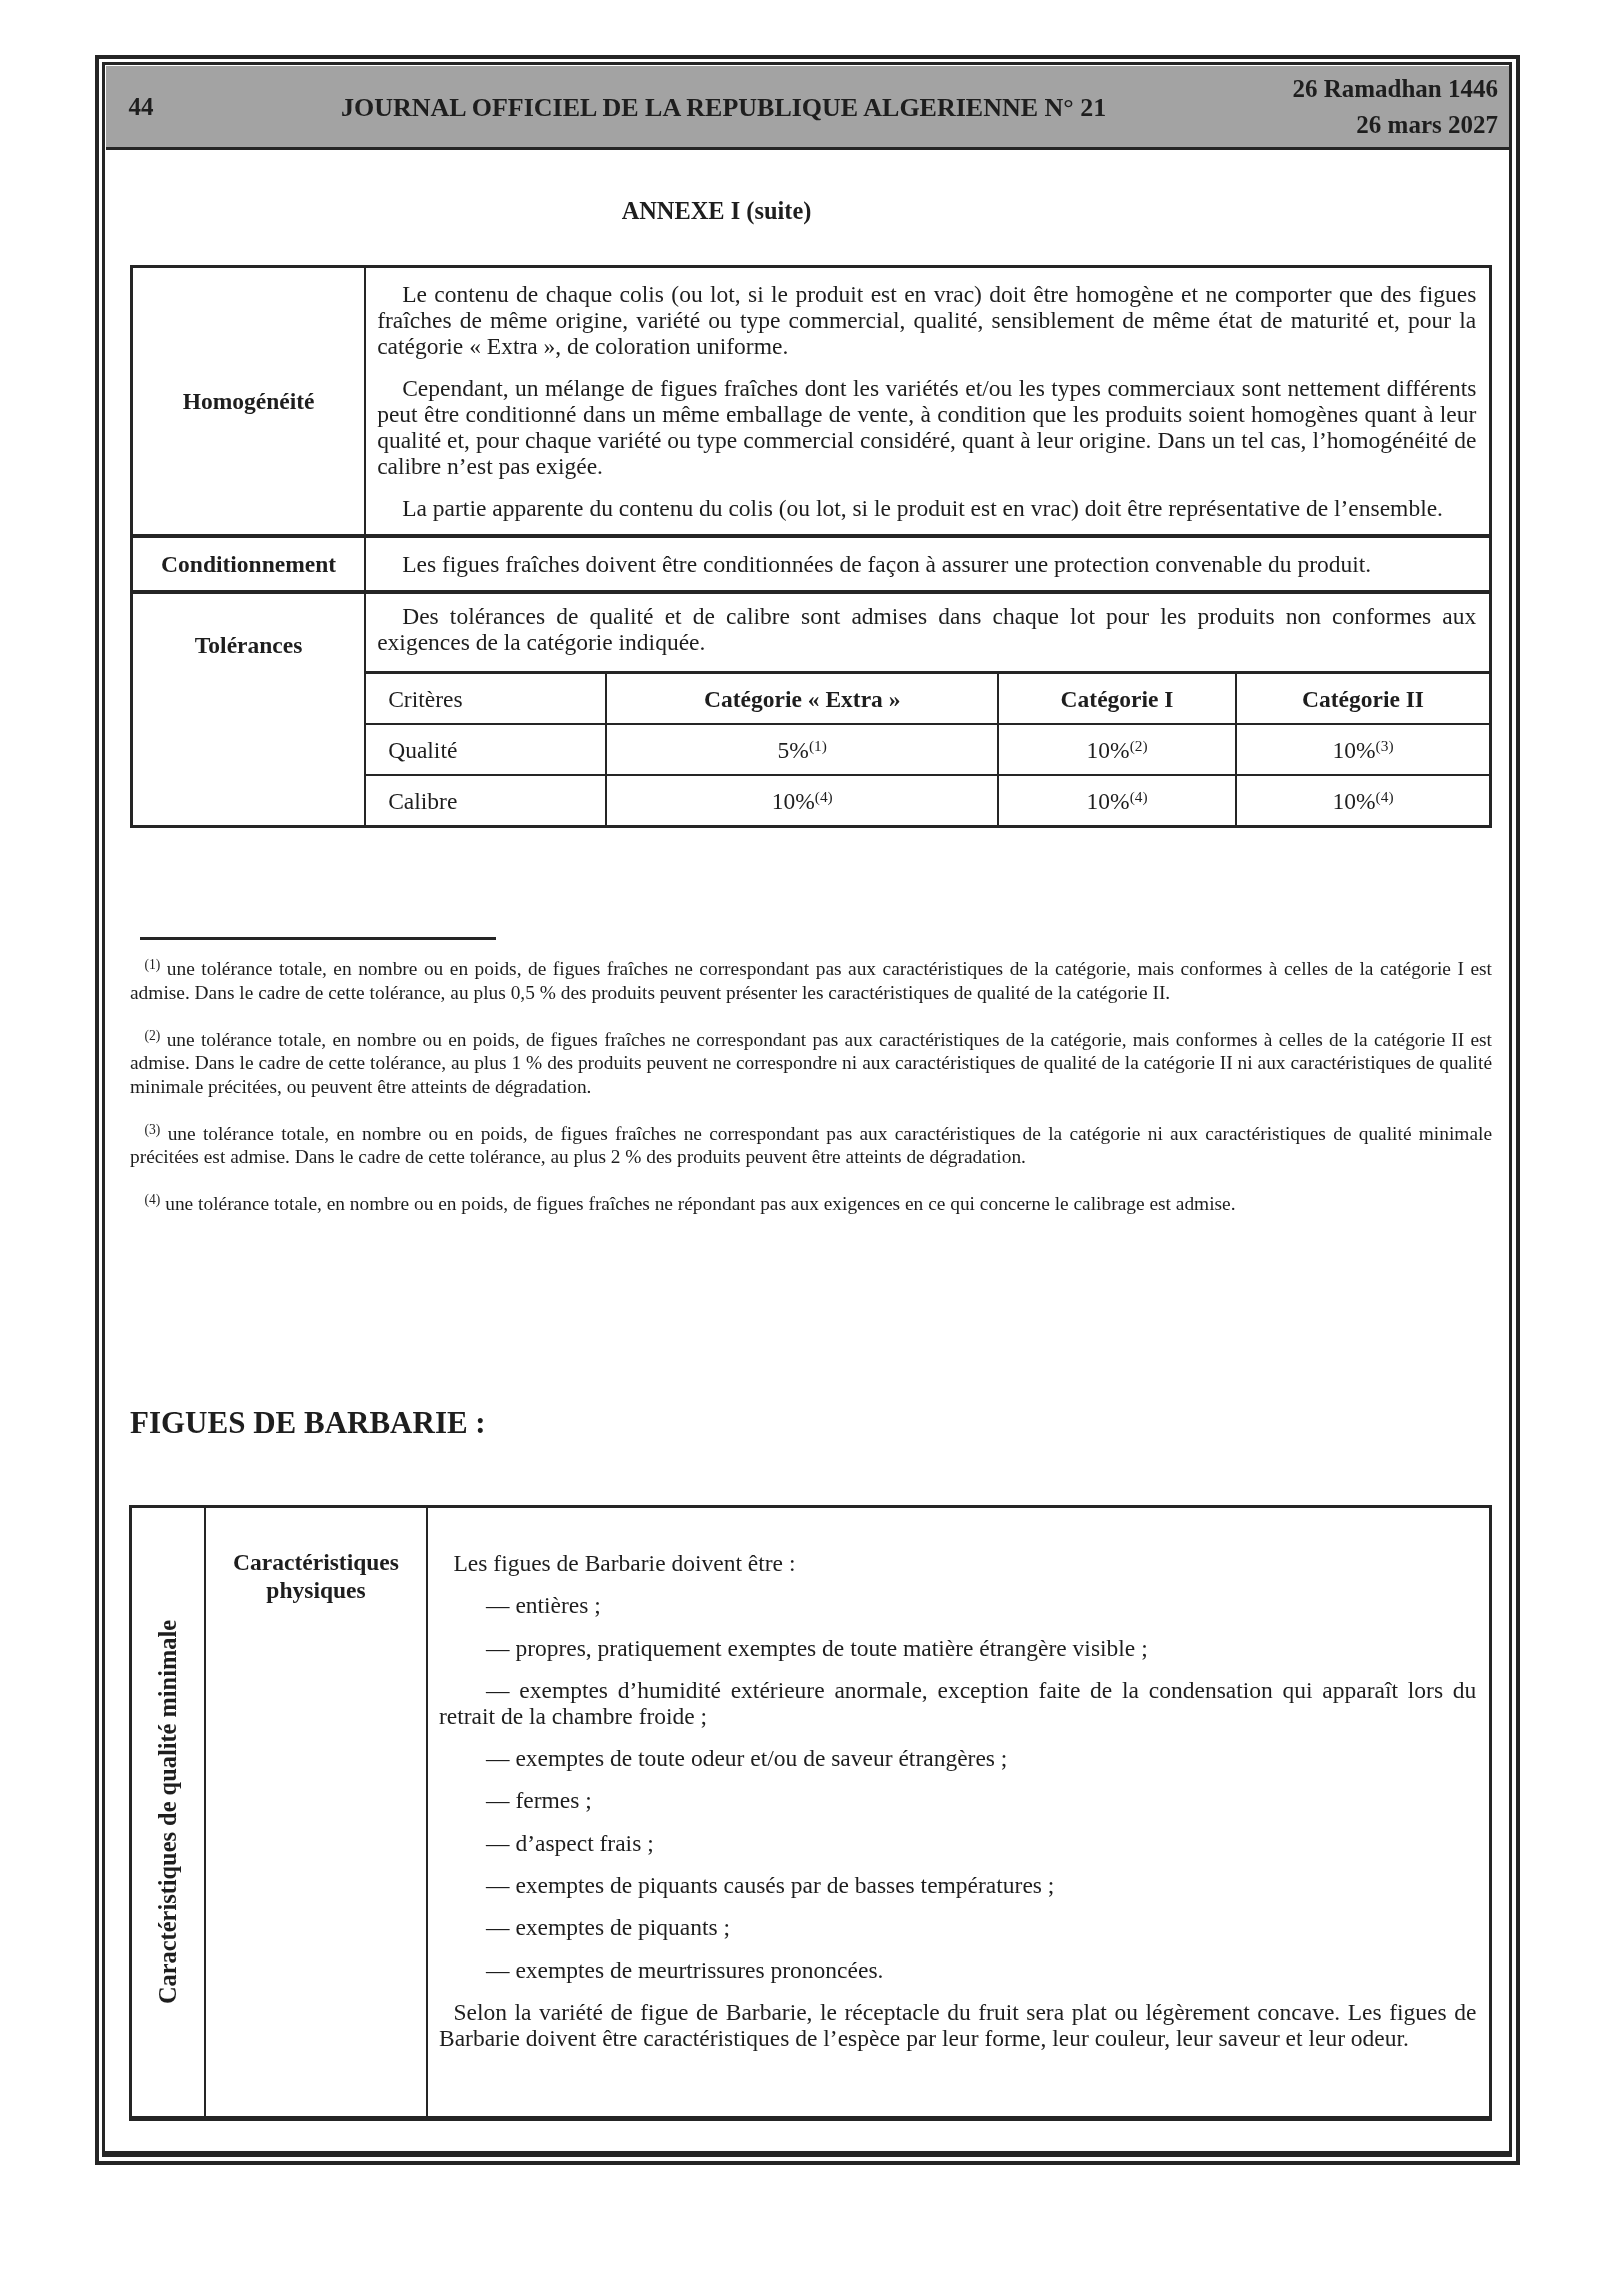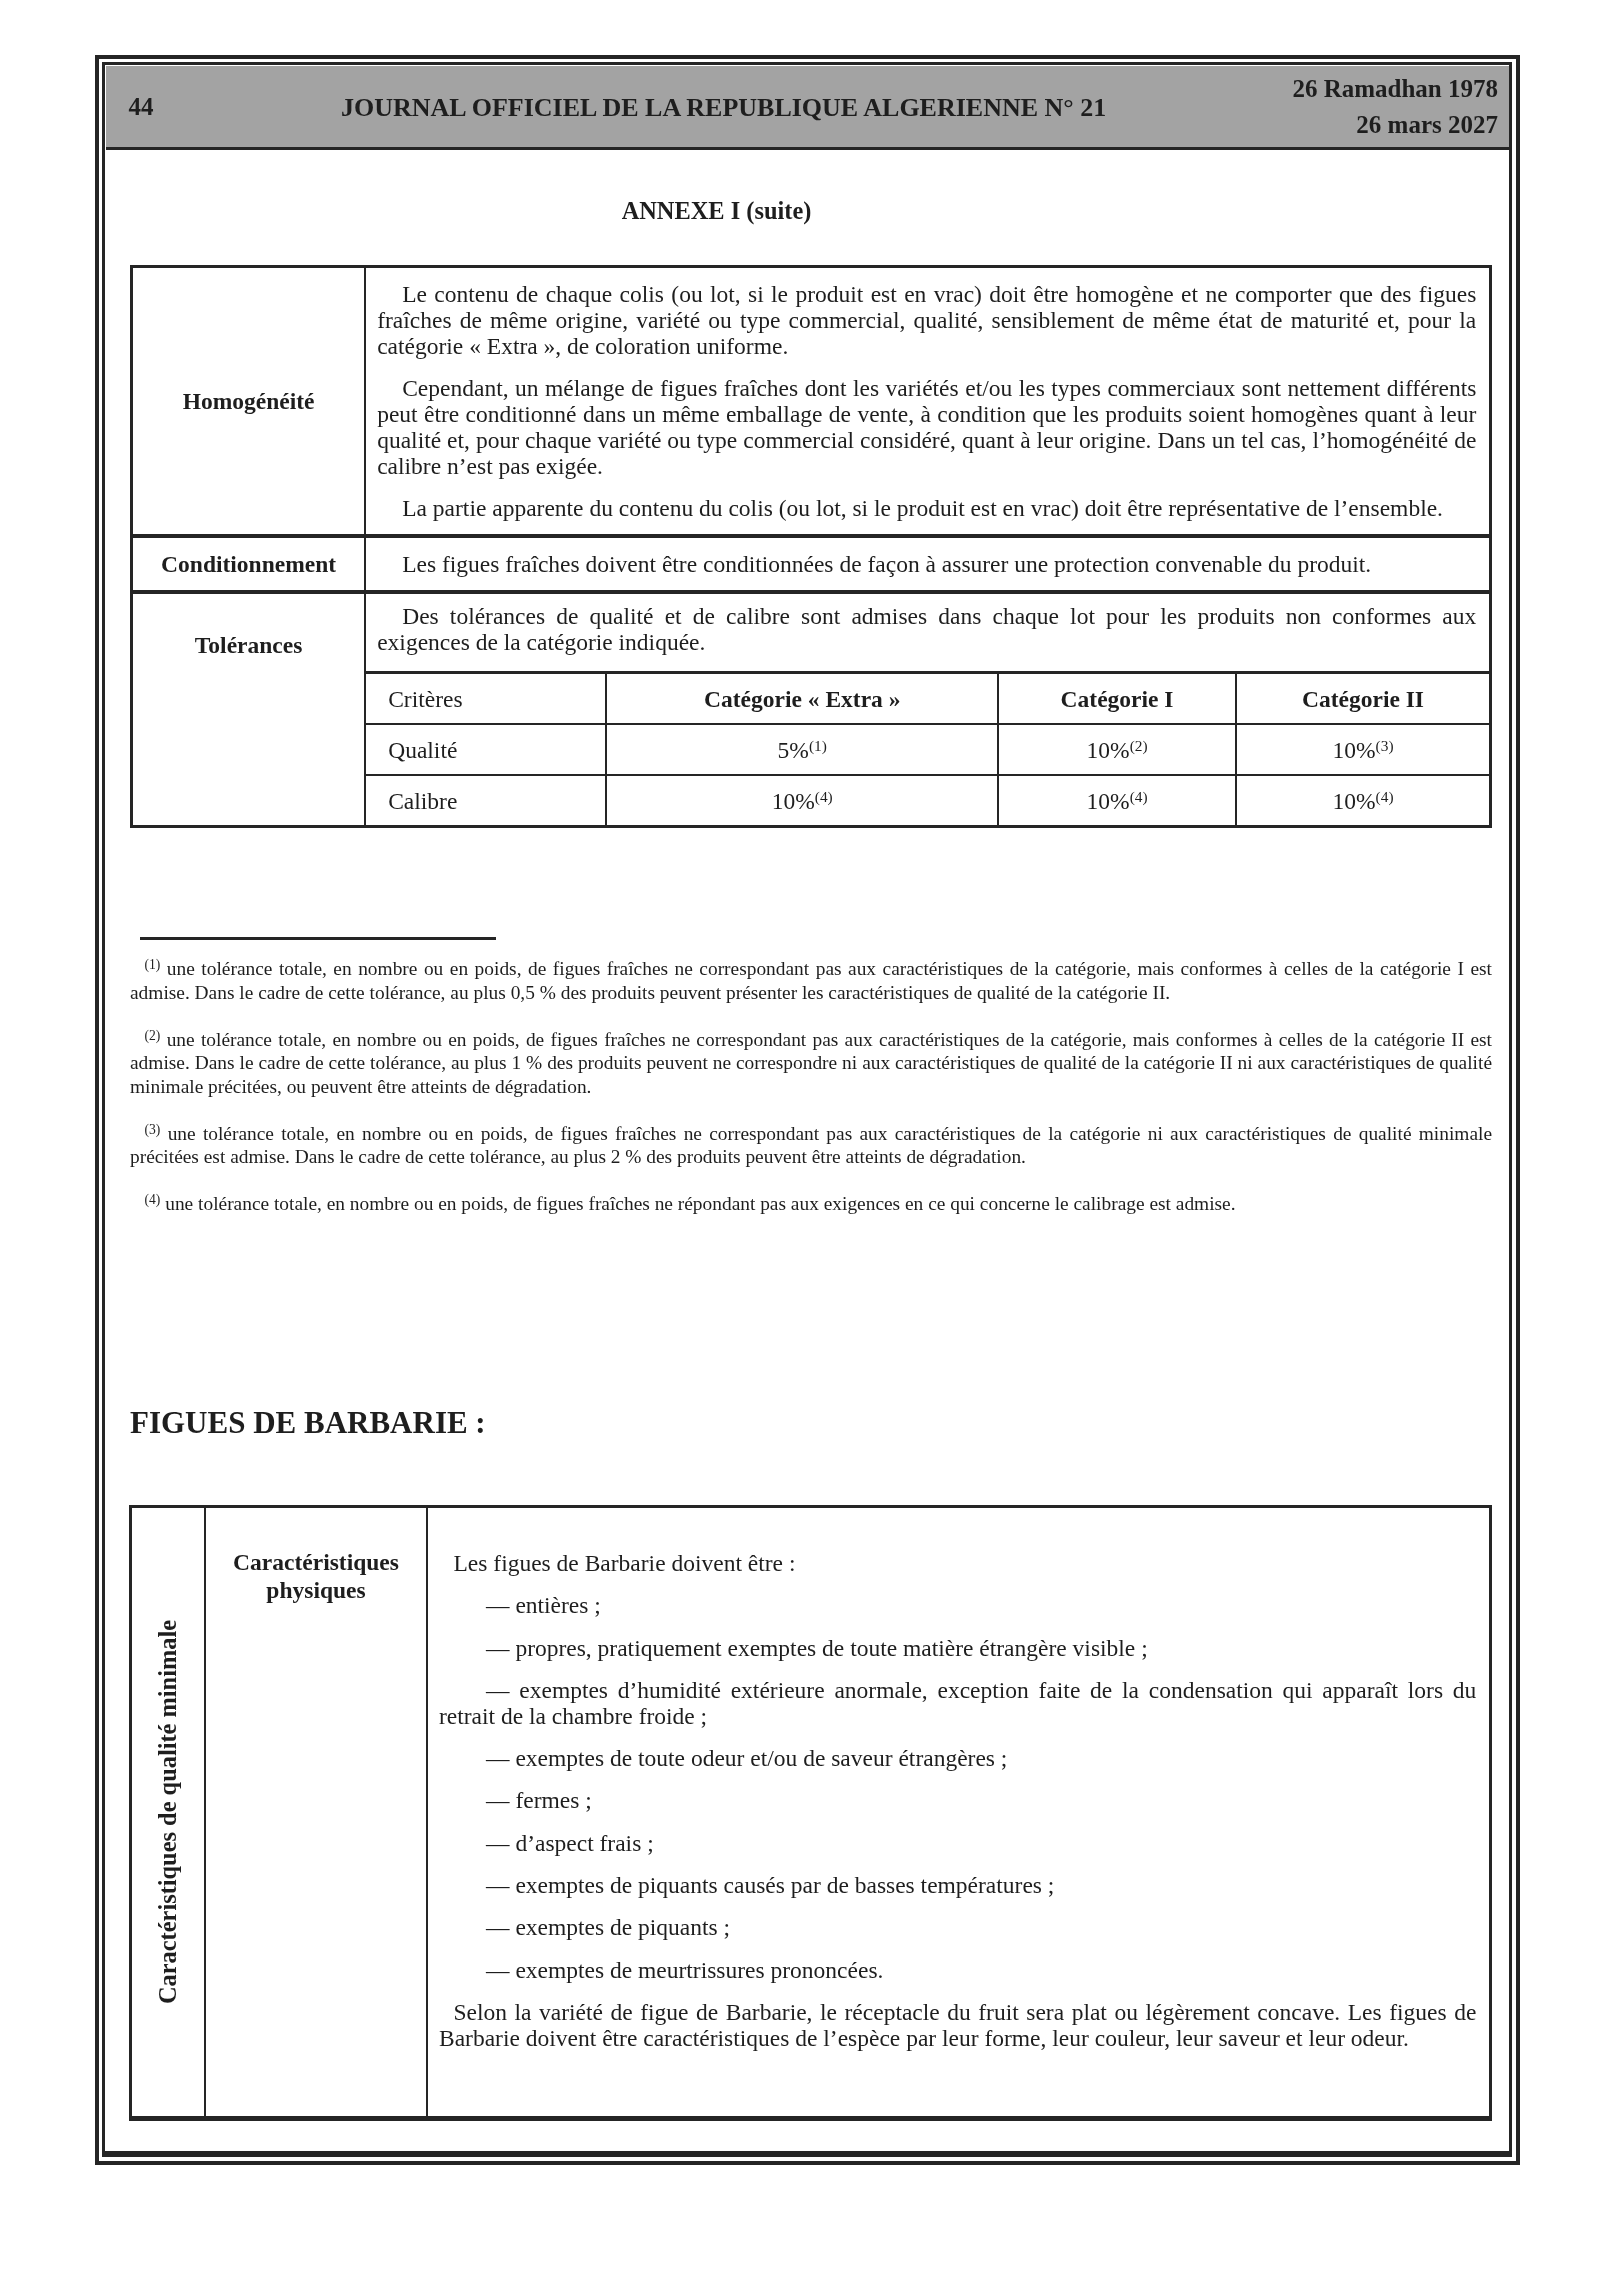--- a/index.html
+++ b/index.html
@@ -51,21 +51,21 @@
 </head>
 <body>
 
 <div class="frame-outer"></div>
 <div class="frame-inner"></div>
 
 <div class="header">
   <span class="hdr-page">44</span>
   <span class="hdr-title">JOURNAL OFFICIEL DE LA REPUBLIQUE ALGERIENNE N° 21</span>
   <div class="hdr-dates">
-    <div>26 Ramadhan 1978</div>
+    <div>26 Ramadhan 1446</div>
     <div>26 mars 2027</div>
   </div>
 </div>
 
 <div class="annex-title">ANNEXE I (suite)</div>
 
 <table class="t1">
   <tbody>
       <tr>
     <td class="label">Homogénéité</td>

